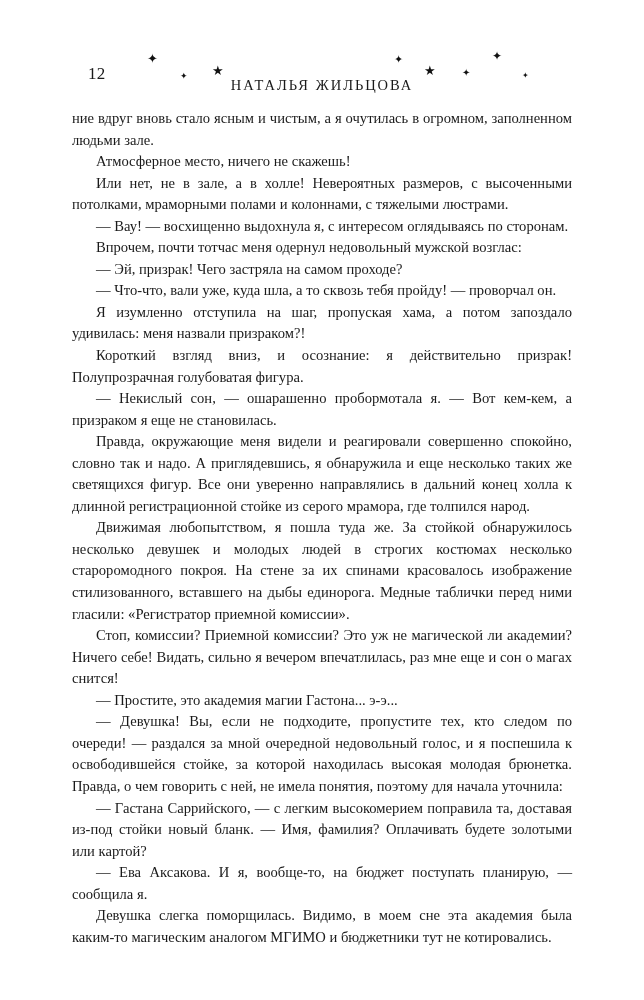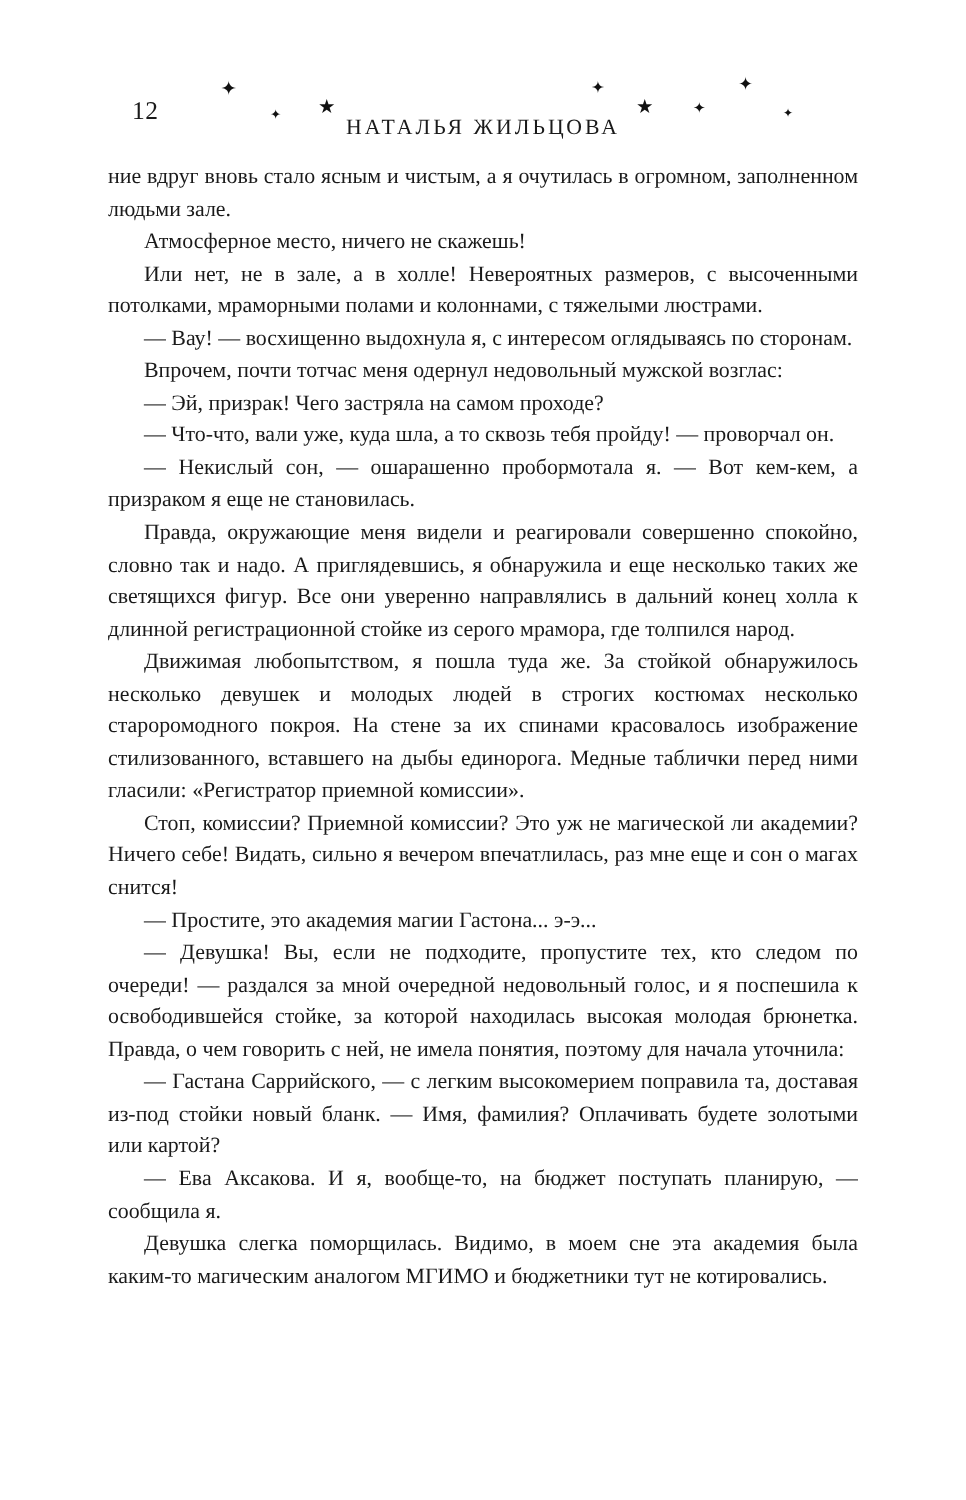--- a/index.html
+++ b/index.html
@@ -94,20 +94,22 @@
   </div>
 
   <div class="body-text">
     <p>ние вдруг вновь стало ясным и чистым, а я очутилась в огромном, заполненном людьми зале.</p>
     <p class="ind">Атмосферное место, ничего не скажешь!</p>
     <p class="ind">Или нет, не в зале, а в холле! Невероятных размеров, с высоченными потолками, мраморными полами и колоннами, с тяжелыми люстрами.</p>
     <p class="ind">— Вау! — восхищенно выдохнула я, с интересом оглядываясь по сторонам.</p>
     <p class="ind">Впрочем, почти тотчас меня одернул недовольный мужской возглас:</p>
     <p class="ind">— Эй, призрак! Чего застряла на самом проходе?</p>
     <p class="ind">— Что-что, вали уже, куда шла, а то сквозь тебя пройду! — проворчал он.</p>
+    <p class="ind">Я изумленно отступила на шаг, пропуская хама, а потом запоздало удивилась: меня назвали призраком?!</p>
+    <p class="ind">Короткий взгляд вниз, и осознание: я действительно призрак! Полупрозрачная голубоватая фигура.</p>
     <p class="ind">— Некислый сон, — ошарашенно пробормотала я. — Вот кем-кем, а призраком я еще не становилась.</p>
     <p class="ind">Правда, окружающие меня видели и реагировали совершенно спокойно, словно так и надо. А приглядевшись, я обнаружила и еще несколько таких же светящихся фигур. Все они уверенно направлялись в дальний конец холла к длинной регистрационной стойке из серого мрамора, где толпился народ.</p>
     <p class="ind">Движимая любопытством, я пошла туда же. За стойкой обнаружилось несколько девушек и молодых людей в строгих костюмах несколько староромодного покроя. На стене за их спинами красовалось изображение стилизованного, вставшего на дыбы единорога. Медные таблички перед ними гласили: «Регистратор приемной комиссии».</p>
     <p class="ind">Стоп, комиссии? Приемной комиссии? Это уж не магической ли академии? Ничего себе! Видать, сильно я вечером впечатлилась, раз мне еще и сон о магах снится!</p>
     <p class="ind">— Простите, это академия магии Гастона... э-э...</p>
     <p class="ind">— Девушка! Вы, если не подходите, пропустите тех, кто следом по очереди! — раздался за мной очередной недовольный голос, и я поспешила к освободившейся стойке, за которой находилась высокая молодая брюнетка. Правда, о чем говорить с ней, не имела понятия, поэтому для начала уточнила:</p>
     <p class="ind">— Гастана Саррийского, — с легким высокомерием поправила та, доставая из-под стойки новый бланк. — Имя, фамилия? Оплачивать будете золотыми или картой?</p>
     <p class="ind">— Ева Аксакова. И я, вообще-то, на бюджет поступать планирую, — сообщила я.</p>
     <p class="ind">Девушка слегка поморщилась. Видимо, в моем сне эта академия была каким-то магическим аналогом МГИМО и бюджетники тут не котировались.</p>
   </div>

